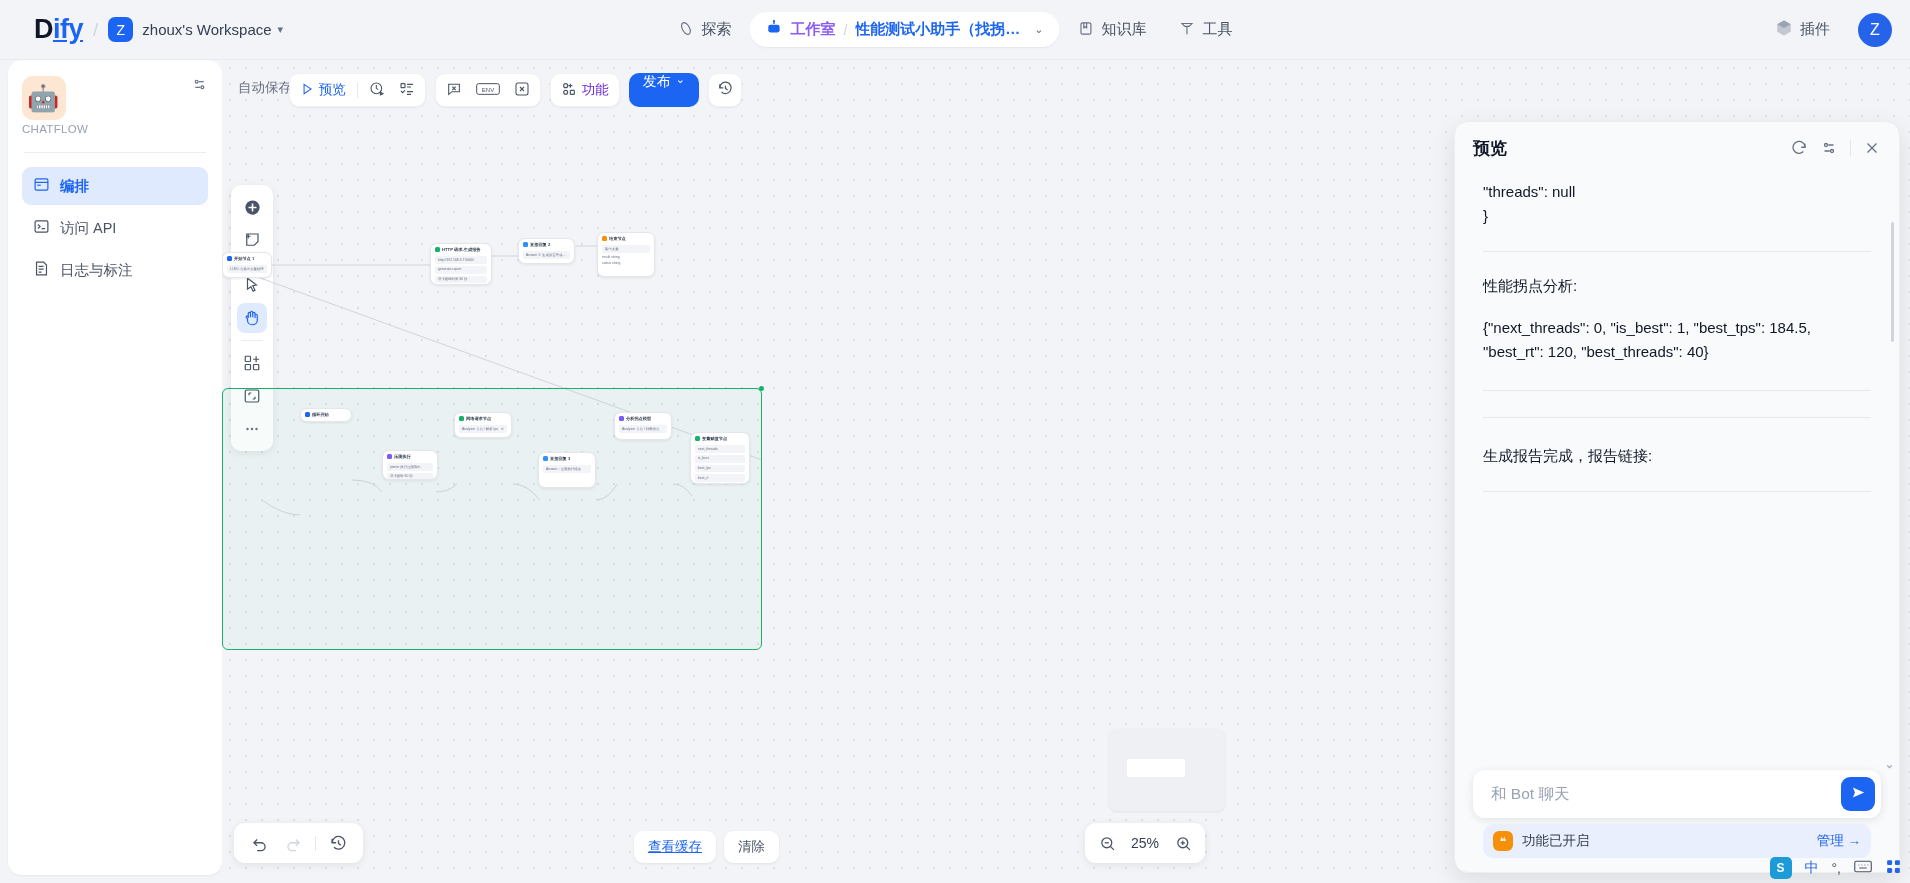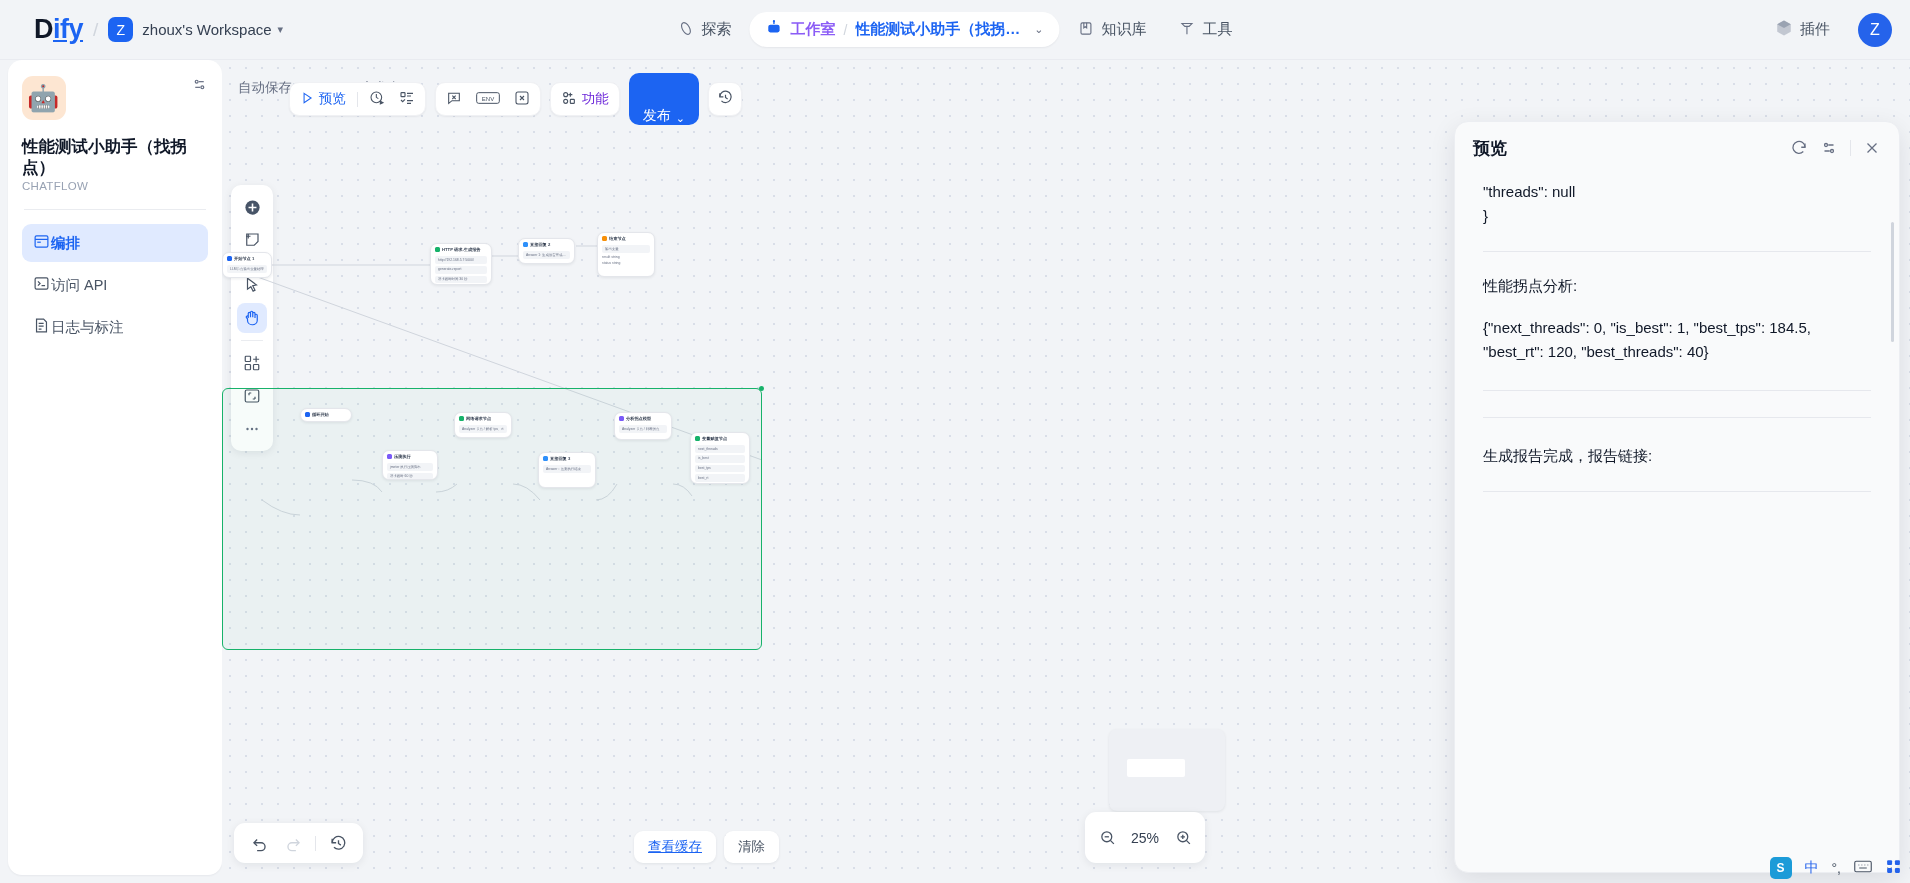--- a/index.html
+++ b/index.html
@@ -67,21 +67,21 @@
     width: 44px; height: 44px; border-radius: 11px; background: #fde6d2;
     display: flex; align-items: center; justify-content: center; font-size: 26px;
   }
   .app-title {
     margin-top: 16px; font-size: 16.5px; font-weight: 700; color: #101828;
     line-height: 1.25;
   }
   .app-sub { margin-top: 3px; font-size: 11.5px; color: #98a2b3; letter-spacing: .3px; }
   .divider { height: 1px; background: #eaecf0; margin: 17px 2px 14px 2px; }
   .side-item {
-    display: flex; align-items: center; gap: 1px; padding: 9px 11px;
+    display: flex; align-items: center; gap: 10px; padding: 9px 11px;
     border-radius: 9px; font-size: 14.5px; color: #495464; cursor: pointer;
     margin-bottom: 4px;
   }
   .side-item.active { background: #e0eaff; color: #1c64f2; font-weight: 700; }
   .side-item svg { flex: 0 0 auto; }
 
   
   #canvas {
     position: absolute; top: 60px; left: 222px; right: 0; bottom: 0;
     background-color: #f2f4f7;
@@ -102,22 +102,22 @@
     box-shadow: 0 1px 2px rgba(16,24,40,.06); border: 1px solid #f0f1f4;
   }
   .tb-btn {
     height: 28px; min-width: 28px; border-radius: 7px; display: flex;
     align-items: center; justify-content: center; gap: 5px; padding: 0 6px;
     cursor: pointer; color: #6d28d9; font-size: 13.5px;
   }
   .tb-btn.blue { color: #1c64f2; font-weight: 500; }
   .tb-sep { width: 1px; height: 15px; background: #e4e6eb; margin: 0 3px; }
   .tb-publish {
-    background: #1c64f2; color: #fff; height: 52px; border-radius: 10px;
-    display: flex; align-items: flex-end; gap: 5px; padding: 0 14px;
+    background: #1c64f2; color: #fff; height: 34px; border-radius: 10px;
+    display: flex; align-items: flex-start; gap: 5px; padding: 0 14px;
     font-size: 14px; font-weight: 500; cursor: pointer;
   }
   .tb-single {
     background: #fff; border-radius: 10px; height: 34px; width: 34px;
     display: flex; align-items: center; justify-content: center; cursor: pointer;
     box-shadow: 0 1px 2px rgba(16,24,40,.06); border: 1px solid #f0f1f4; color: #495464;
   }
 
   
   #tool-strip {
@@ -178,21 +178,21 @@
   }
   .cache-btn {
     background: #fff; border-radius: 9px; height: 32px; padding: 0 14px;
     display: flex; align-items: center; font-size: 13.5px; cursor: pointer;
     box-shadow: 0 1px 3px rgba(16,24,40,.08);
   }
   .cache-btn.link { color: #1c64f2; text-decoration: underline; }
   .cache-btn.plain { color: #495464; }
   #zoom-group {
     position: absolute; right: 705px; bottom: 20px;
-    background: #fff; border-radius: 11px; height: 51px;
+    background: #fff; border-radius: 11px; height: 40px;
     display: flex; align-items: center; padding: 0 8px; gap: 6px;
     box-shadow: 0 2px 8px rgba(16,24,40,.08);
   }
   .zb { width: 28px; height: 28px; border-radius: 7px; display: flex;
         align-items: center; justify-content: center; cursor: pointer; color: #495464; }
   #zoom-val { font-size: 14px; color: #354052; min-width: 36px; text-align: center; }
   #minimap {
     position: absolute; right: 685px; bottom: 72px; width: 116px; height: 82px;
     background: #eef0f4; border-radius: 8px; box-shadow: 0 1px 3px rgba(16,24,40,.08);
   }
@@ -350,21 +350,20 @@
     <div class="app-icon">🤖</div>
     <span>
       <svg width="17" height="17" viewBox="0 0 24 24" fill="none" stroke="#676f83" stroke-width="1.7">
         <circle cx="8" cy="8" r="2"></circle>
           <path d="M11 8h7"></path>
         <circle cx="16" cy="16" r="2"></circle>
           <path d="M13 16H6"></path>
       </svg>
     </span>
   </div>
-  <div class="app-title">性能测试小助手（找拐点）</div>
   <div class="app-sub">CHATFLOW</div>
   <div class="divider"></div>
 
   <div class="side-item active">
     <span>
       <svg width="17" height="17" viewBox="0 0 24 24" fill="none" stroke="currentColor" stroke-width="1.7">
         <rect x="3" y="4" width="18" height="16" rx="2"></rect>
           <path d="M3 9h18"></path>
           <path d="M6 13h5"></path>
       </svg>
@@ -751,20 +750,37 @@
     <div class="msg">生成报告完成，报告链接:</div>
     <div class="hr" style="margin:22px 0 0 0;"></div>
     <div id="pv-scroll"></div>
     <div id="pv-scroll-btm">
       <svg width="9" height="9" viewBox="0 0 24 24" fill="none" stroke="#98a2b3" stroke-width="3">
           <path d="M6 9l6 6 6-6"></path>
         </svg>
     </div>
   </div>
 
+  <div id="pv-foot">
+    <div id="chat-input">
+      <input type="text" placeholder="和 Bot 聊天" style="">
+      <div id="send-btn">
+        <span>
+          <svg width="17" height="17" viewBox="0 0 24 24" fill="#fff">
+              <path d="M4 5l16 7-16 7 3-7z"></path>
+            </svg>
+        </span>
+      </div>
+    </div>
+    <div id="feature-bar">
+      <span class="feat-ico">❝</span>
+      <span class="flabel">功能已开启</span>
+      <span class="manage">管理 →</span>
+    </div>
+  </div>
 </div>
 
 <div id="ime">
   <span class="ime-logo">S</span>
   <span class="ime-blue">中</span>
   <span>°,</span>
   <span>
     <svg width="18" height="15" viewBox="0 0 24 18" fill="none" stroke="#495464" stroke-width="1.5">
       <rect x="1" y="2" width="22" height="14" rx="2"></rect>
         <path d="M6 7h1M10 7h1M14 7h1M18 7h1M7 11h10"></path>

